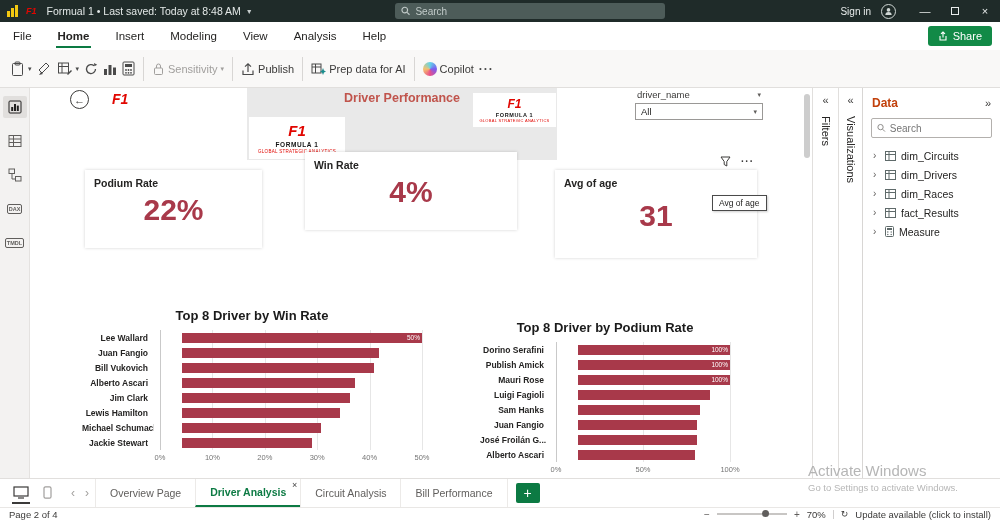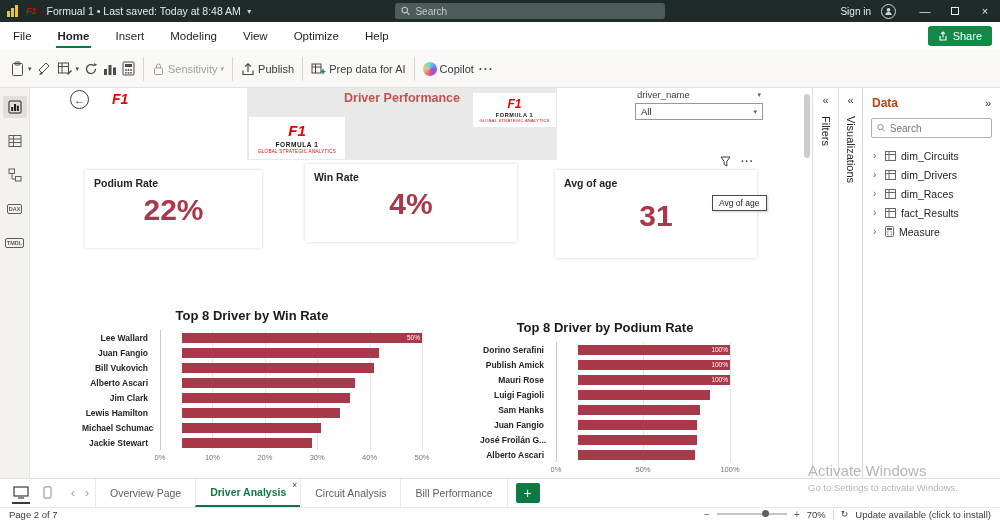--- a/index.html
+++ b/index.html
@@ -69,21 +69,21 @@
   .slicer { position:absolute; left:605px; top:0; width:128px; }
   .slicer-field { display:flex; justify-content:space-between; align-items:center; font-size:9.5px; color:#3b3a39; padding:1px 2px; }
   .slicer-box { margin-top:2px; border:1px solid #9a9896; height:17px; display:flex; align-items:center; justify-content:space-between; padding:0 5px; font-size:9.5px; color:#252423; background:#fff; }
   .chev7 { font-size:7px; color:#605e5c; }
 
   .visual-header { position:absolute; left:690px; top:68px; display:flex; align-items:center; gap:10px; color:#3b3a39; }
   .vh-dots { font-size:10px; font-weight:bold; letter-spacing:1px; }
 
   .card { position:absolute; background:#fff; box-shadow:0 0 3px rgba(0,0,0,.18); }
   .card-podium { left:55px; top:82px; width:177px; height:78px; }
-  .card-win { left:275px; top:76px; width:212px; height:78px; }
+  .card-win { left:275px; top:64px; width:212px; height:78px; }
   .card-avg { left:525px; top:82px; width:202px; height:88px; }
   .card-label { font-size:10.5px; font-weight:bold; color:#252423; padding:7px 0 0 9px; }
   .card-value { text-align:center; font-size:30px; font-weight:bold; color:#a8394a; margin-top:4px; }
   .card-avg .card-value { margin-top:10px; }
   .tooltip { position:absolute; left:682px; top:107px; background:#fff; border:1px solid #4a4a4a; font-size:8.5px; color:#252423; padding:2px 6px; white-space:nowrap; box-shadow:1px 1px 2px rgba(0,0,0,.2); }
 
   
   .chart { position:absolute; }
   .chart0 { left:52px; top:220px; width:340px; --lw:78px; }
   .chart1 { left:450px; top:232px; width:250px; --lw:76px; }
@@ -181,21 +181,21 @@
       <span class="winbtn">×</span>
     </div>
   </div>
 
   <div class="menubar">
     <span class="menu-item">File</span>
     <span class="menu-item active">Home</span>
     <span class="menu-item">Insert</span>
     <span class="menu-item">Modeling</span>
     <span class="menu-item">View</span>
-    <span class="menu-item">Optimize</span>
+    <span class="menu-item">Analysis</span>
     <span class="menu-item">Help</span>
     <span class="share-btn">
       <svg width="10" height="10" viewBox="0 0 10 10">
           <path d="M5 6.5 V1 M3 2.8 L5 1 L7 2.8" fill="none" stroke="#fff" stroke-width="1.1"></path>
           <path d="M2 5 v4 h6 v-4" fill="none" stroke="#fff" stroke-width="1.1"></path>
         </svg>
       <span>Share</span>
     </span>
   </div>
 
@@ -612,21 +612,21 @@
     <div class="tab active">
       <span>Driver Analysis</span>
       <span class="tab-close">×</span>
     </div>
     <div class="tab">Circuit Analysis</div>
     <div class="tab">Bill Performance</div>
     <span class="add-page">+</span>
   </div>
 
   <div class="statusbar">
-    <span>Page 2 of 7</span>
+    <span>Page 2 of 4</span>
     <div class="sb-right">
       <span class="zoom-minus">−</span>
       <span class="zoom-track">
           <span class="zoom-knob"></span>
         </span>
       <span class="zoom-plus">+</span>
       <span>70%</span>
       <span class="sb-sep"></span>
       <span class="upd-icon">↻</span>
       <span>Update available (click to install)</span>

